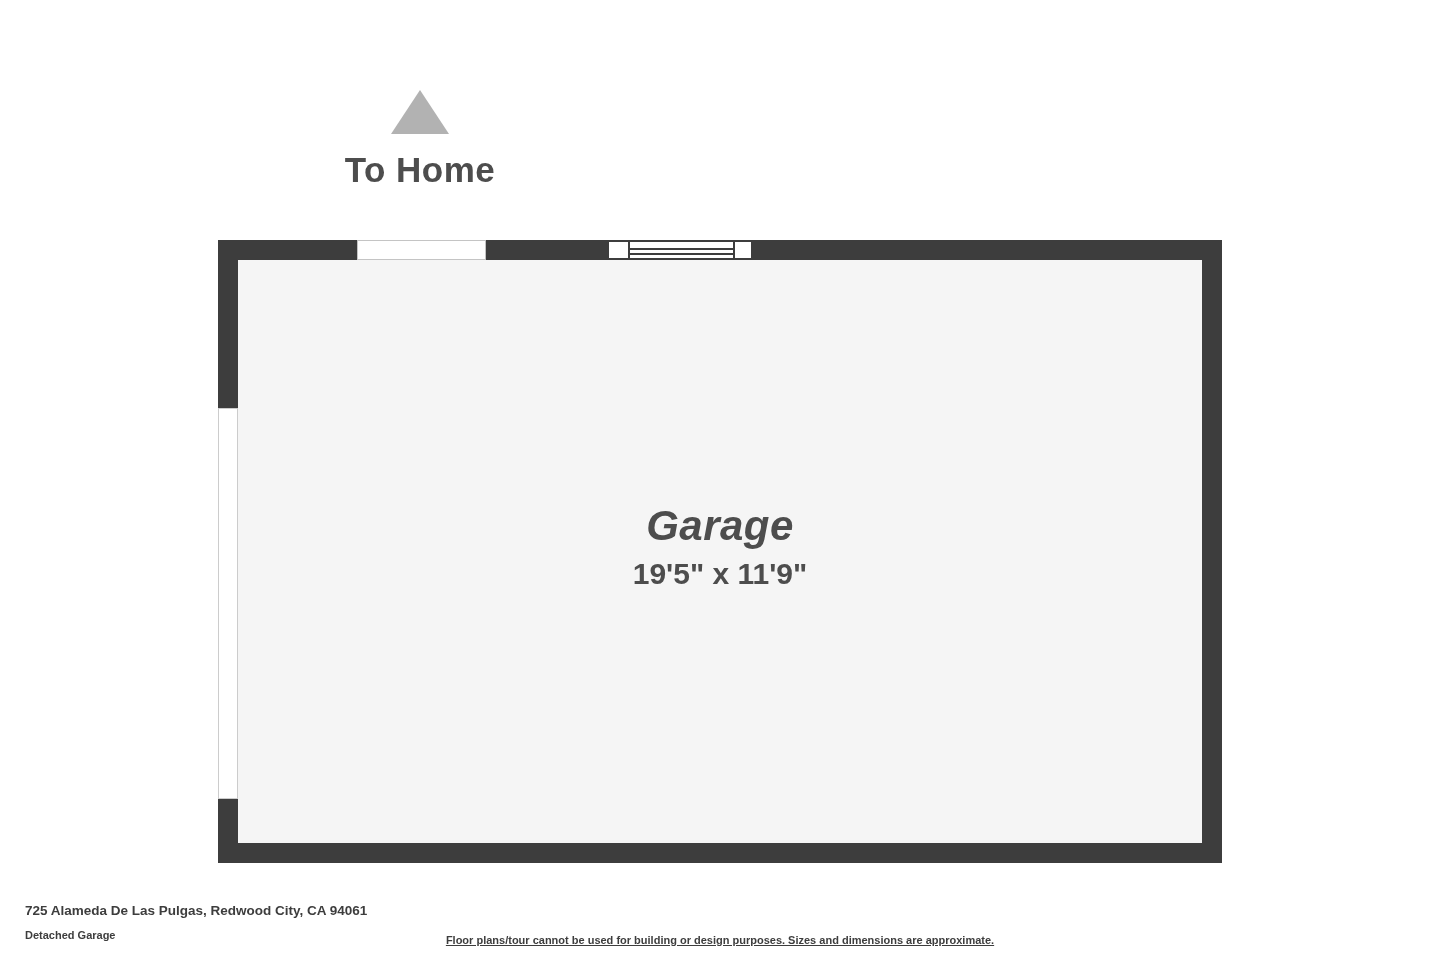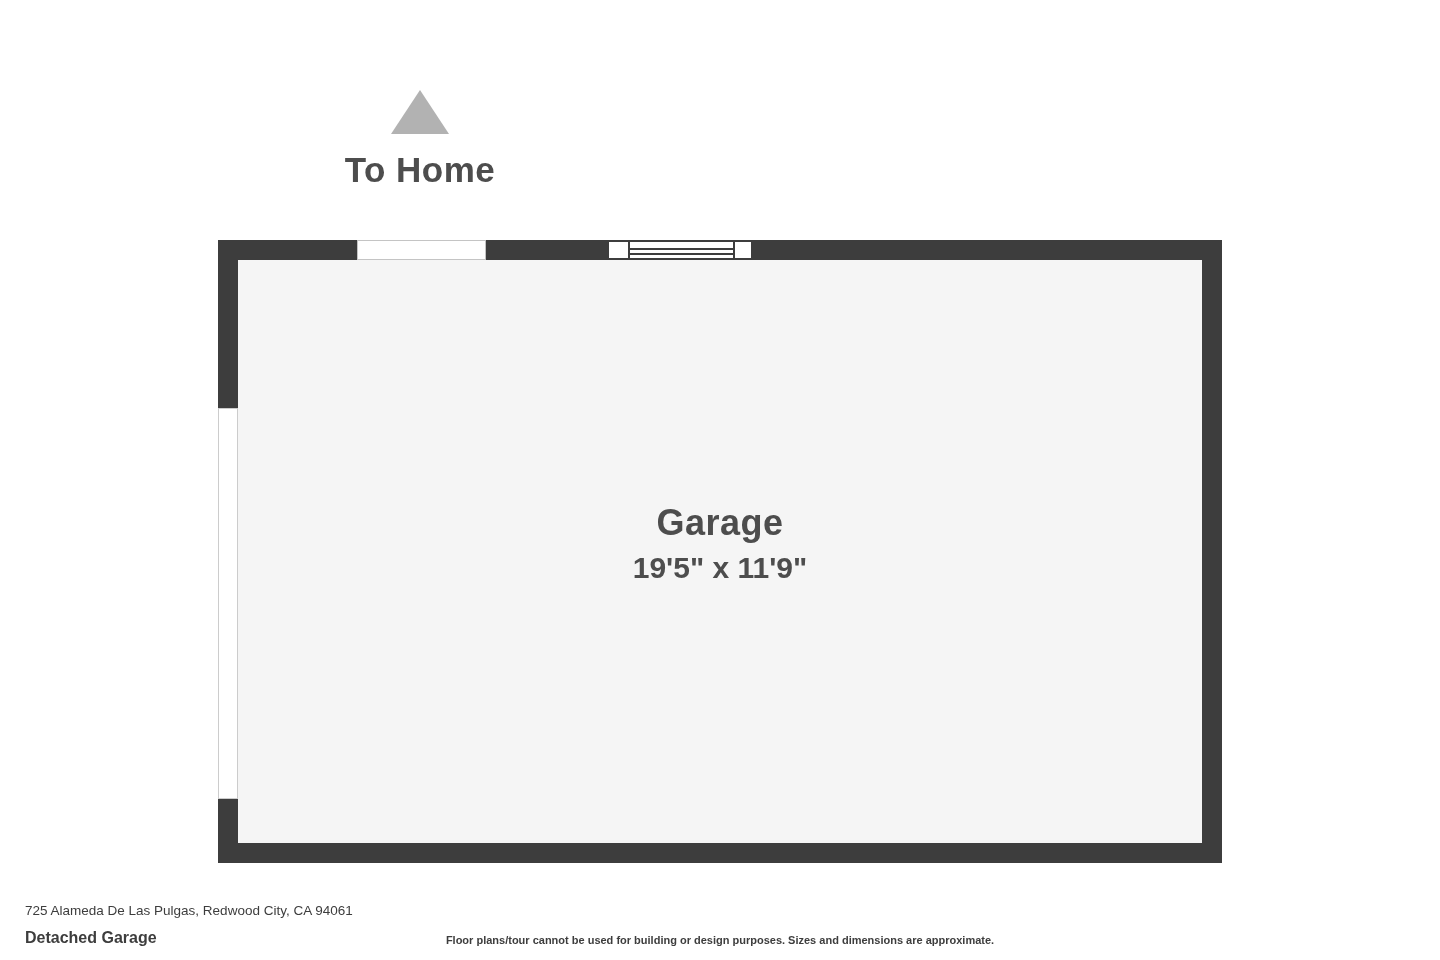--- a/index.html
+++ b/index.html
@@ -56,32 +56,33 @@
   }
   .win-v { position: absolute; top: 0; bottom: 0; width: 2px; background: var(--wall); }
   .win-v.v1 { left: 19px; }
   .win-v.v2 { right: 16px; }
   .win-h { position: absolute; left: 21px; right: 18px; height: 2px; background: var(--wall); }
   .win-h.h1 { top: 6px; }
   .win-h.h2 { top: 11px; }
 
   
   .room-label { position: absolute; left: 0; right: 0; top: 262px; text-align: center; color: var(--heading); }
-  .room-name { font-size: 36px; font-weight: bold; letter-spacing: 0.5px; }
+  .room-name { font-size: 42px; font-weight: bold; letter-spacing: 0.5px; font-style: italic; }
   .room-dims { font-size: 30px; font-weight: bold; margin-top: 7px; }
 
   
   .footer-left { position: absolute; left: 25px; top: 903px; color: var(--text); }
-  .footer-address { font-size: 13.5px; font-weight: normal; }
-  .footer-title { font-size: 16px; font-weight: bold; margin-top: 11px; }
+  .footer-address { font-size: 13.5px; font-weight: bold; }
+  .footer-title { font-size: 11px; font-weight: bold; margin-top: 11px; }
   .footer-disclaimer {
     position: absolute; left: 0; right: 0; top: 934px;
     text-align: center;
     font-size: 11px; font-weight: bold;
     color: var(--text);
+    text-decoration: underline;
   }
 </style>
 </head>
 <body>
 
 <div class="north">
   <div class="north-triangle"></div>
   <div class="north-label">To Home</div>
 </div>
 

